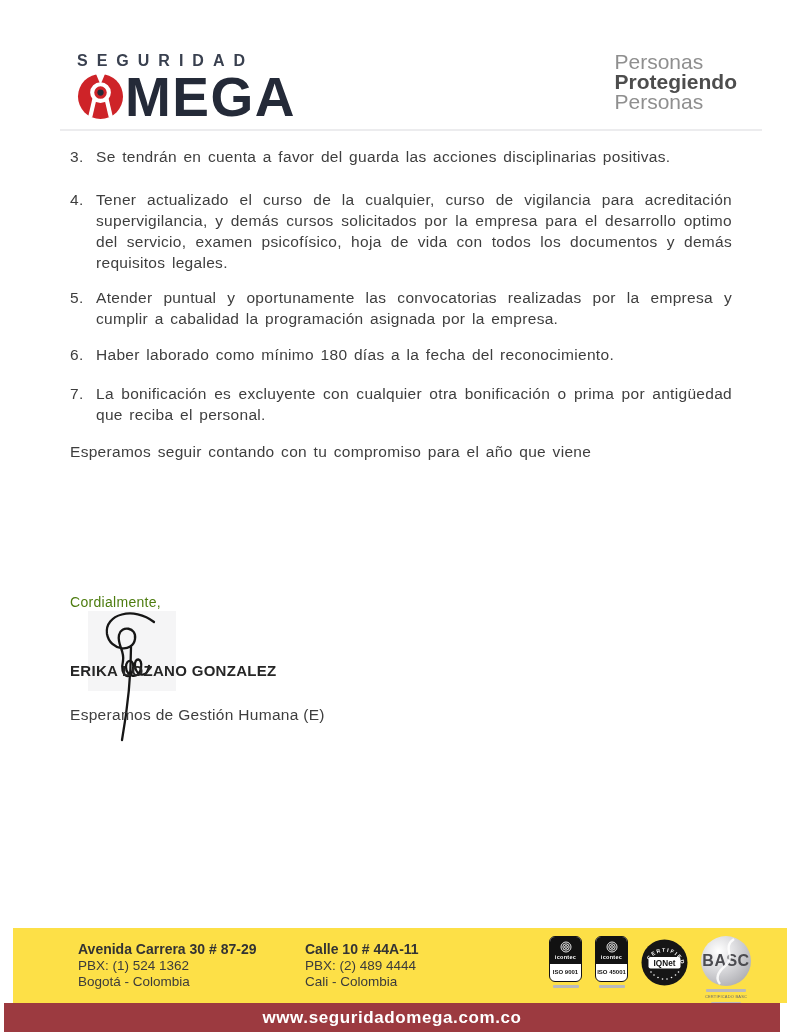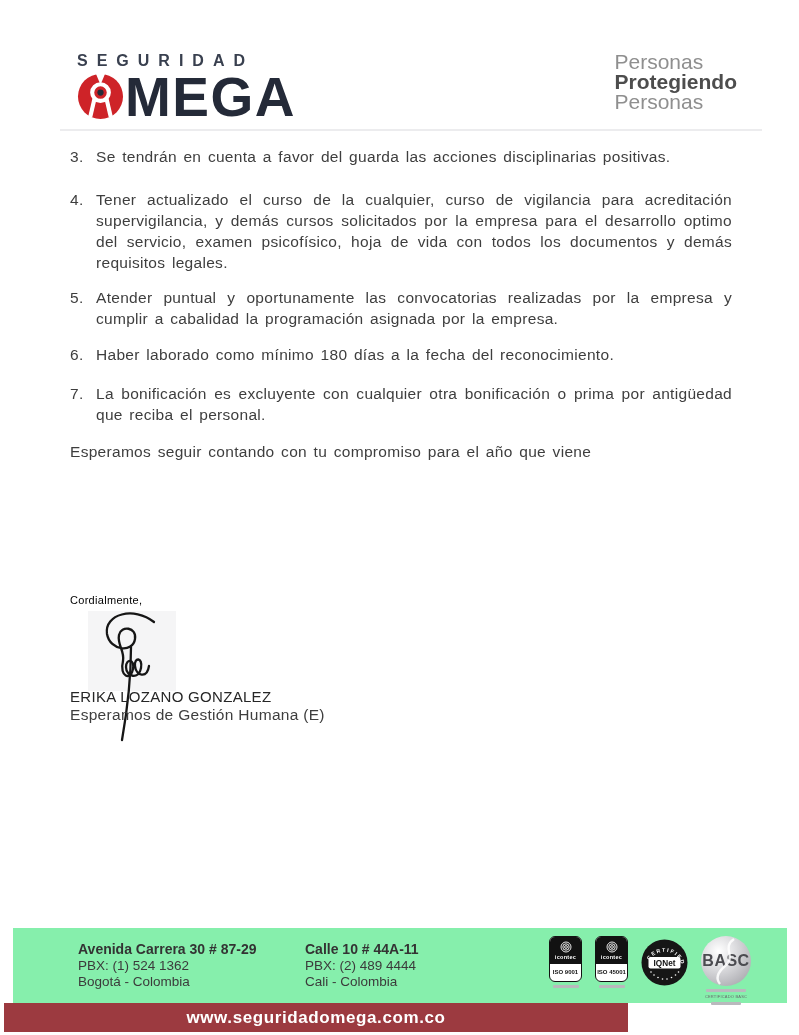--- a/index.html
+++ b/index.html
@@ -28,28 +28,28 @@
     letter-spacing:0.3px; word-spacing:2px;
   }
   .list-item { display:flex; }
   .list-item .num { width:26px; flex-shrink:0; }
   .list-item .txt { flex:1; text-align:justify; }
   .mb22{margin-bottom:22px;} .mb14{margin-bottom:14px;} .mb15{margin-bottom:15px;}
   .mb18{margin-bottom:18px;} .mb16{margin-bottom:16px;}
   .para { text-align:justify; }
 
   
-  .closing { position:absolute; left:70px; top:594px; font-size:11px; color:#000000; letter-spacing:0.3px; }
+  .closing { position:absolute; left:70px; top:594px; font-size:14px; color:#4d7c0f; letter-spacing:0.3px; }
   .sig-box { position:absolute; left:88px; top:611px; width:88px; height:80px; background:#f5f5f6; }
   .sig-svg { position:absolute; left:80px; top:604px; overflow:visible; }
-  .sig-name { position:absolute; left:70px; top:688px; font-size:15px; font-weight:400; color:#262626; letter-spacing:0.3px; }
+  .sig-name { position:absolute; left:70px; top:662px; font-size:15px; font-weight:700; color:#262626; letter-spacing:0.3px; }
   .sig-title { position:absolute; left:70px; top:706px; font-size:15.5px; color:#3e3e3e; letter-spacing:0.3px; }
 
   
-  .footer-gray { position:absolute; left:13px; top:928px; width:774px; height:75px; background:#86efac; }
+  .footer-gray { position:absolute; left:13px; top:928px; width:774px; height:75px; background:#fde047; }
   .addr { position:absolute; top:13px; font-size:13.5px; line-height:16.5px; color:#3b3b3b; }
   .addr .street { font-weight:700; font-size:14px; color:#333; }
   .addr-1 { left:65px; } .addr-2 { left:292px; }
 
   .certs { position:absolute; left:536px; top:8px; display:flex; align-items:flex-start; gap:13px; }
   .badge-col { display:flex; flex-direction:column; align-items:center; }
   .badge { width:33px; height:46px; border:1.5px solid #121212; border-radius:6px; overflow:hidden; background:#fff; }
   .badge-top { height:27px; background:#121212; display:flex; flex-direction:column; align-items:center; justify-content:center; gap:1px; }
   .badge-brand { color:#fff; font-size:5.5px; font-weight:700; letter-spacing:0.3px; }
   .badge-bottom { height:16px; display:flex; align-items:center; justify-content:center; font-size:6px; font-weight:700; color:#111; }
@@ -60,21 +60,21 @@
   .basc-sphere {
     position:relative; width:50px; height:50px; border-radius:50%;
     background:radial-gradient(circle at 35% 30%, #ffffff 0%, #d9d9dc 40%, #9a9aa0 100%);
     display:flex; align-items:center; justify-content:center;
   }
   .basc-text { font-size:16px; font-weight:700; color:#4b4b50; letter-spacing:0.5px; }
   .basc-swirl { position:absolute; left:0; top:0; }
   .basc-caption { font-size:4px; color:#6a6a6e; margin-top:2px; letter-spacing:0.2px; }
 
   .footer-red {
-    position:absolute; left:4px; top:1003px; width:624px; height:29px; background:#9c3a40;
+    position:absolute; left:4px; top:1003px; width:776px; height:29px; background:#9c3a40;
     display:flex; align-items:center; justify-content:center;
   }
   .website { color:#ffffff; font-weight:700; font-size:17px; letter-spacing:0.6px; }
 </style>
 </head>
 <body>
 
 <div class="page">
 
   <div class="header-left">

